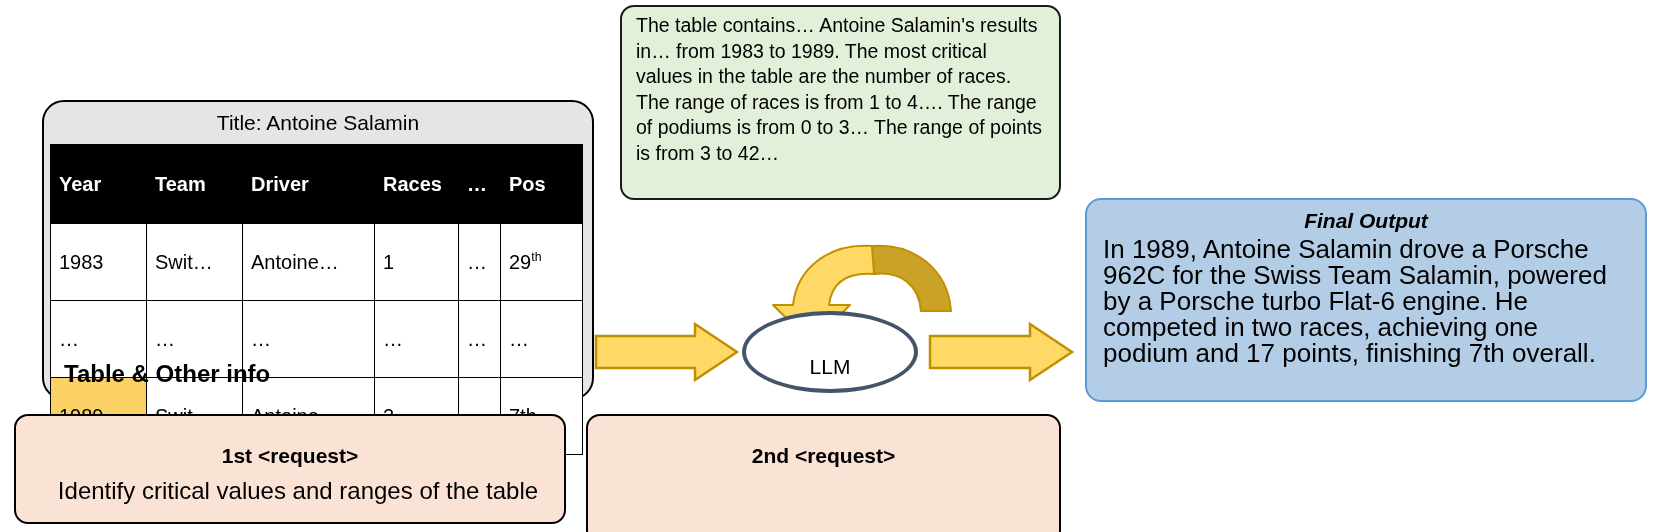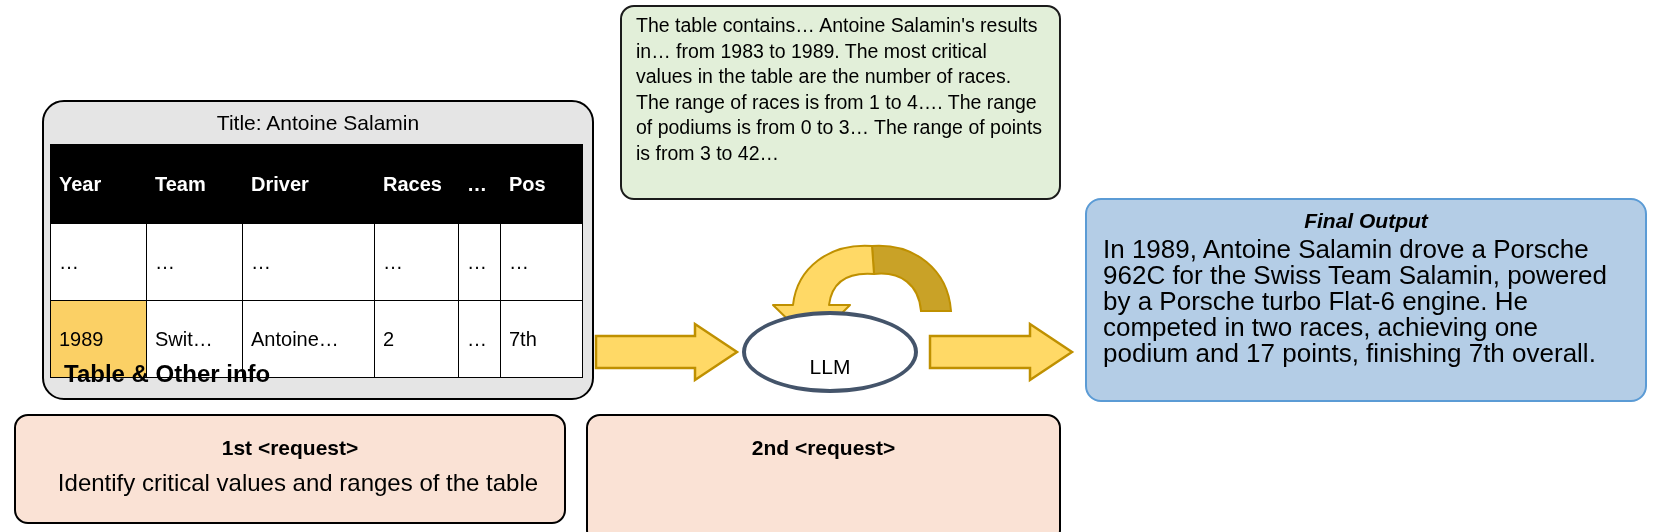--- a/index.html
+++ b/index.html
@@ -146,21 +146,21 @@
     text-align: left;
   }
 
   
   .req-box {
     position: absolute;
     background: #FAE2D5;
     border: 2.5px solid #000000;
     border-radius: 14px;
     box-sizing: border-box;
-    padding-top: 16px;
+    padding-top: 24px;
   }
   .req-1 { left: 14px;  top: 414px; width: 552px; height: 110px; }
   .req-2 { left: 586px; top: 414px; width: 475px; height: 130px; }
   .req-title {
     text-align: center;
     font-size: 21px;
     font-weight: bold;
     line-height: 32px;
   }
   .req-sub {
@@ -245,20 +245,28 @@
           <th>Year</th>
           <th>Team</th>
           <th>Driver</th>
           <th>Races</th>
           <th>…</th>
           <th>Pos</th>
         </tr>
       </thead>
       <tbody>
         <tr>
+          <td>1983</td>
+          <td>Swit…</td>
+          <td>Antoine…</td>
+          <td>1</td>
+          <td>…</td>
+          <td><span>29</span><sup>th</sup></td>
+        </tr>
+        <tr>
           <td>…</td>
           <td>…</td>
           <td>…</td>
           <td>…</td>
           <td>…</td>
           <td>…</td>
         </tr>
         <tr>
           <td class="hl">1989</td>
           <td>Swit…</td>

